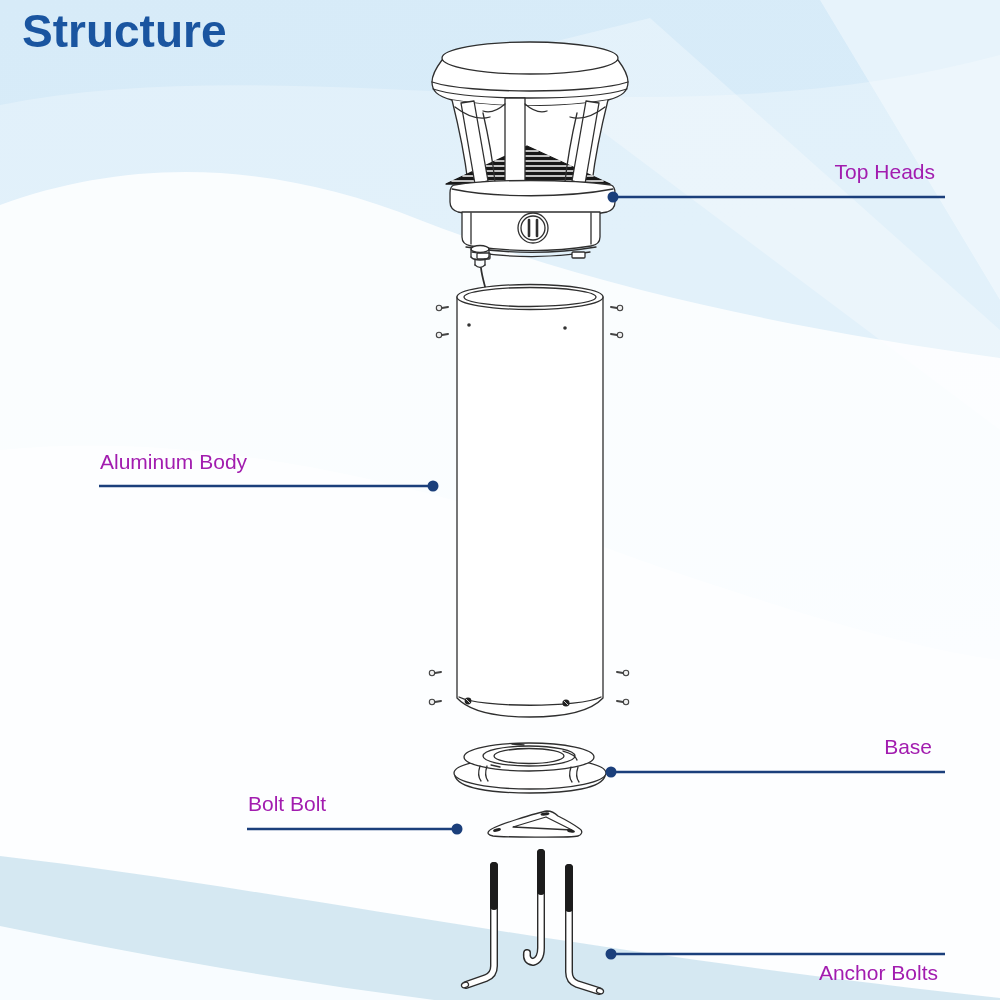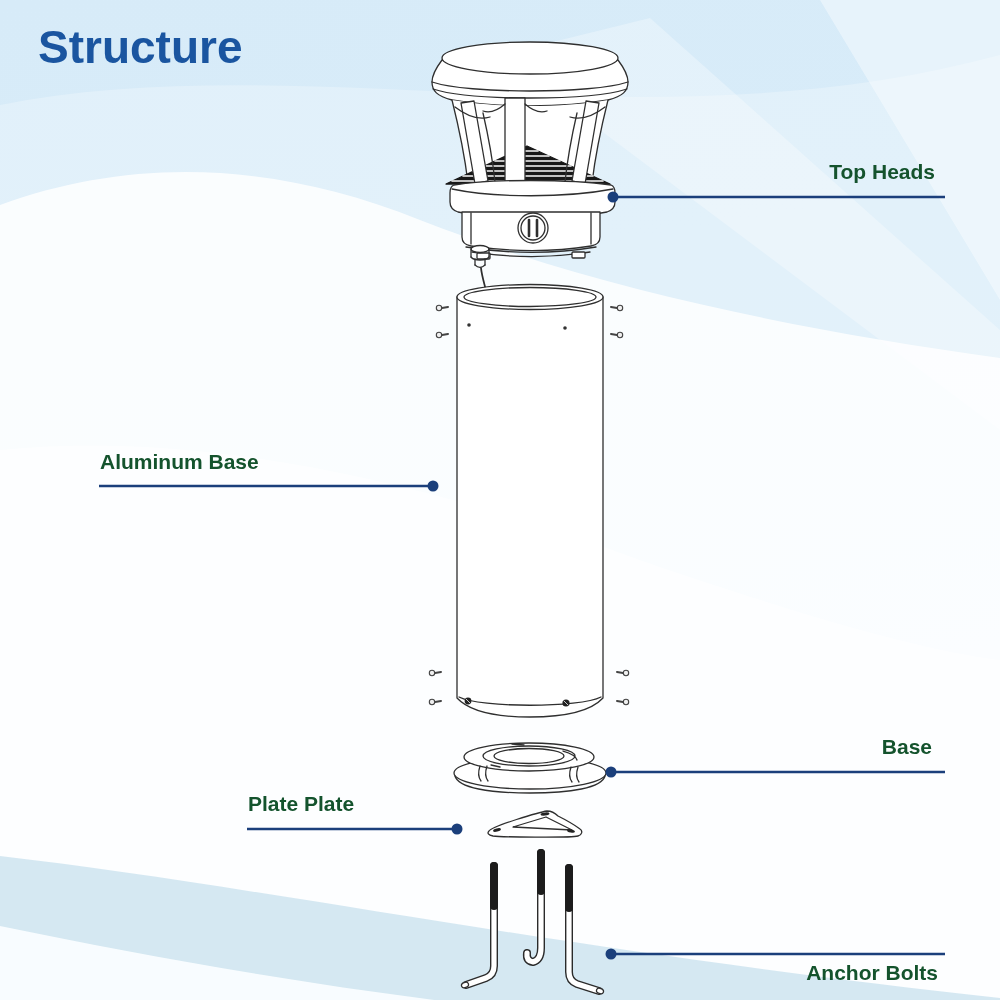--- a/index.html
+++ b/index.html
@@ -4,27 +4,27 @@
 <style>
   html,body{margin:0;padding:0;}
   body{
     width:1000px;height:1000px;position:relative;overflow:hidden;
     font-family:"Liberation Sans", sans-serif;
     background:linear-gradient(170deg,#d7ebf8 0%,#d8ecf9 30%,#dceffa 70%,#e2f2fb 100%);
   }
   .stage{position:absolute;inset:0;}
   svg.layer{position:absolute;left:0;top:0;width:1000px;height:1000px;display:block;}
   .page-title{
-    position:absolute;left:22px;top:4px;margin:16px;
+    position:absolute;left:22px;top:4px;margin:0;
     font-size:46px;font-weight:bold;letter-spacing:0px;
     color:#1a55a0;
   }
   .callout-label{
     position:absolute;
-    font-size:21px;font-weight:bold;color:#14532d;
+    font-size:21px;font-weight:normal;color:#a21caf;
     white-space:nowrap;line-height:24px;
   }
   .lbl-top-heads{top:160px;right:65px;text-align:right;}
   .lbl-base{top:735px;right:68px;text-align:right;}
   .lbl-anchor-bolts{top:917px;right:62px;text-align:right;margin-top:44px;}
   .lbl-aluminum-body{top:450px;left:100px;}
   .lbl-bolt-plate{top:792px;left:248px;}
 </style>
 </head>
 <body>
@@ -216,17 +216,17 @@
       </g>
       <g>
         <line x1="611" y1="954" x2="945" y2="954"></line>
           <circle cx="611" cy="954" r="5.5" stroke="none"></circle>
       </g>
     </g>
   </svg>
 
   <h1 class="page-title">Structure</h1>
   <div class="callout-label lbl-top-heads">Top Heads</div>
-  <div class="callout-label lbl-aluminum-body">Aluminum Base</div>
+  <div class="callout-label lbl-aluminum-body">Aluminum Body</div>
   <div class="callout-label lbl-base">Base</div>
-  <div class="callout-label lbl-bolt-plate">Plate Plate</div>
+  <div class="callout-label lbl-bolt-plate">Bolt Bolt</div>
   <div class="callout-label lbl-anchor-bolts">Anchor Bolts</div>
 </div>
 
 </body></html>

